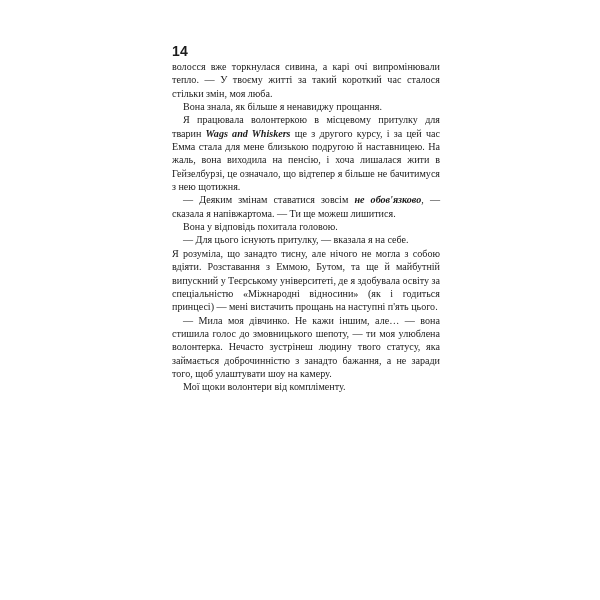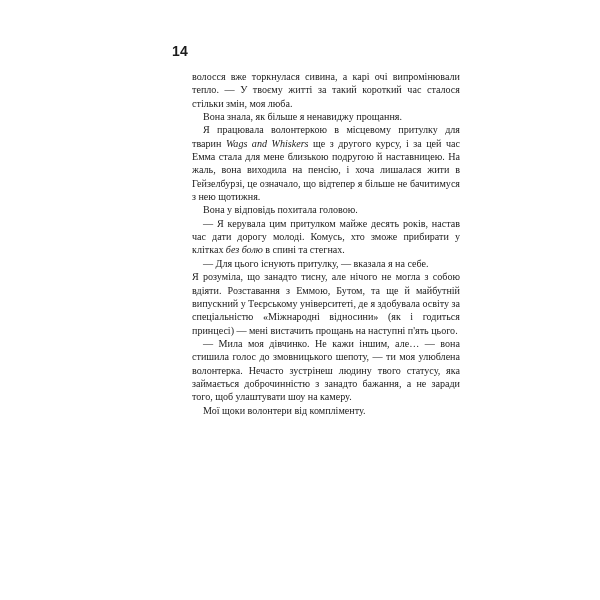--- a/index.html
+++ b/index.html
@@ -28,23 +28,22 @@
     font-family: "Liberation Sans", sans-serif;
     font-size: 14px;
     font-weight: 700;
     color: #1b1b1b;
     letter-spacing: 0.2px;
   }
 
   .text-block {
     position: absolute;
     left: 172px;
-    top: 70px;
+    top: 60px;
     width: 268px;
-    margin-left: 20px;
   }
 
   p.para {
     margin: 0;
     text-align: justify;
     text-align-last: left;
     font-size: 10.1px;
     line-height: 13.35px;
     color: #1a1a1a;
     text-indent: 11px;
@@ -52,20 +51,21 @@
     -webkit-hyphens: manual;
     word-spacing: -0.1px;
   }
 
   p.para.no-indent {
     text-indent: 0;
   }
 
   em {
     font-style: italic;
+    font-weight: bold;
   }
 </style>
 </head>
 <body style="background: rgb(255, 255, 255);">
 
 <div class="page">
 
   <div class="page-number">14</div>
 
   <div class="text-block">
@@ -75,28 +75,28 @@
     </p>
 
     <p class="para">
       <span>Вона знала, як більше я ненавиджу прощання.</span>
     </p>
 
     <p class="para">
       <span>Я працювала волонтеркою в місцевому притулку для тварин </span><em>Wags and Whiskers</em><span> ще з другого курсу, і за цей час Емма стала для мене близькою подругою й наставницею. На жаль, вона виходила на пенсію, і хоча лишалася жити в Гейзелбурзі, це означало, що відтепер я більше не бачитимуся з нею щотижня.</span>
     </p>
 
+    <p class="para">
+      <span>— Деяким змінам ставатися зовсім </span><em>не обов'язково</em><span>, — сказала я напівжартома. — Ти ще можеш лишитися.</span>
+    </p>
 
     <p class="para">
       <span>Вона у відповідь похитала головою.</span>
     </p>
 
-    <p class="para">
-      <span>— Я керувала цим притулком майже десять років, настав час дати дорогу молоді. Комусь, хто зможе прибирати у клітках </span><em>без болю</em><span> в спині та стегнах.</span>
-    </p>
 
     <p class="para">
       <span>— Для цього існують притулку, — вказала я на себе.</span>
     </p>
 
     <p class="para no-indent">
       <span>Я розуміла, що занадто тисну, але нічого не могла з собою вдіяти. Розставання з Еммою, Бутом, та ще й майбутній випускний у Теєрському університеті, де я здобувала освіту за спеціальністю «Міжнародні відносини» (як і годиться принцесі) — мені вистачить прощань на наступні п'ять цього.</span>
     </p>
 
     <p class="para">

